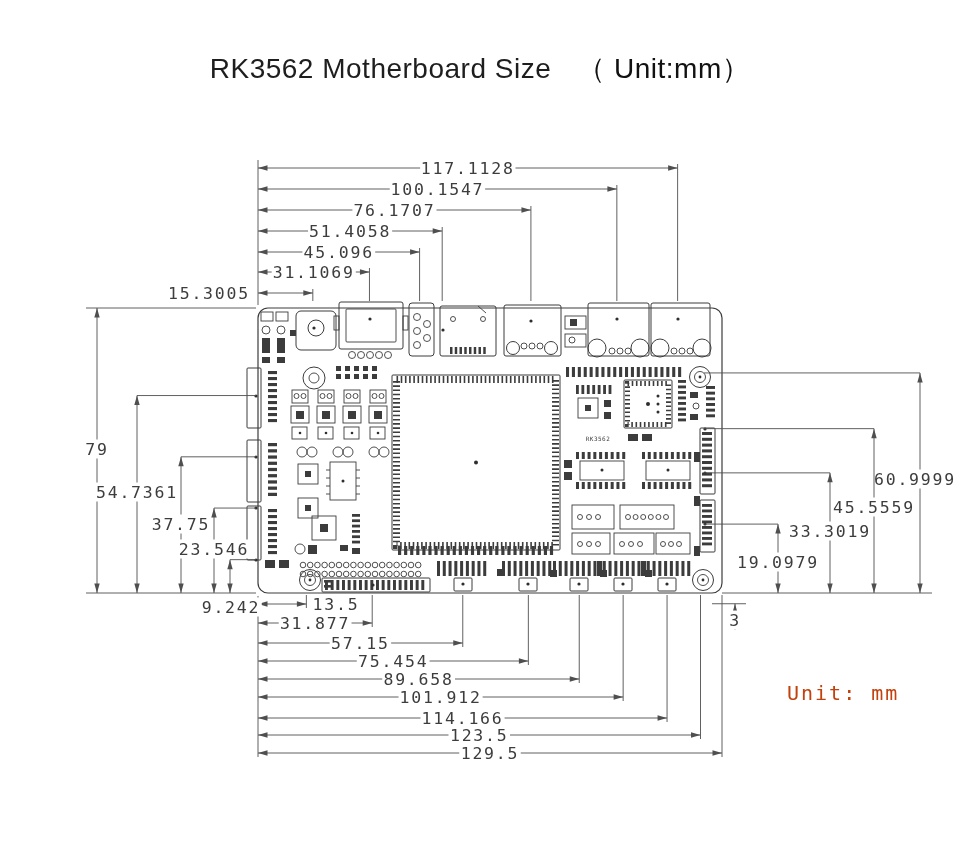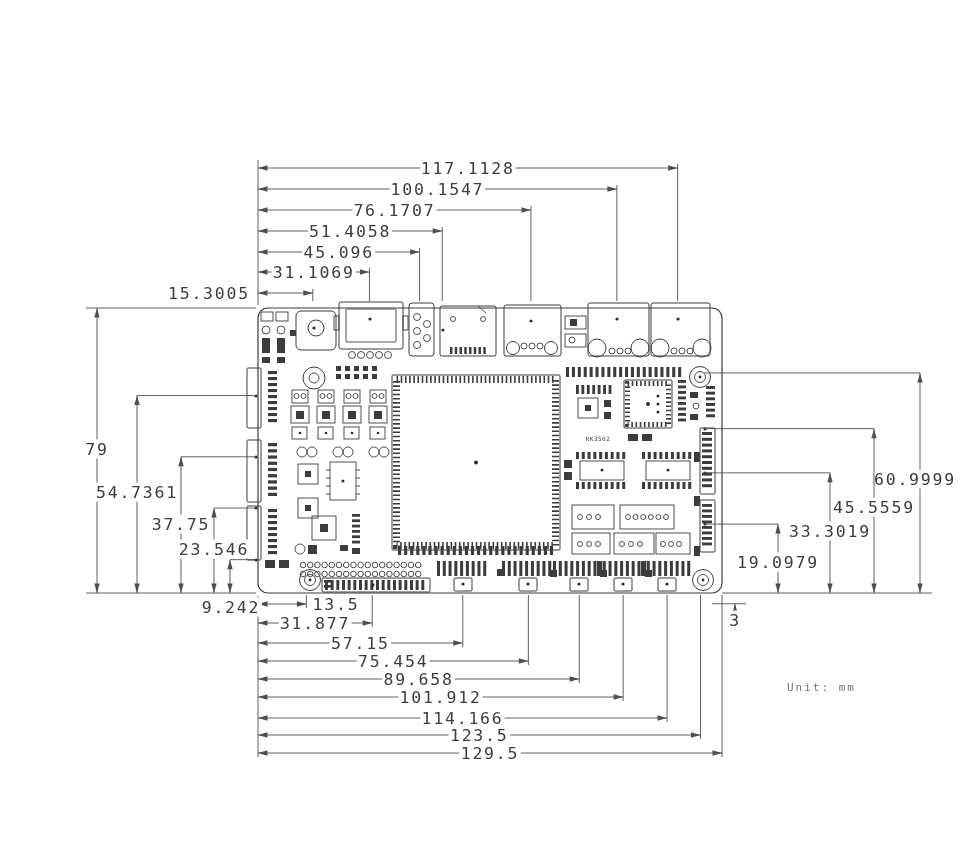--- a/index.html
+++ b/index.html
@@ -2,27 +2,30 @@
 <html><head>
 <meta charset="utf-8">
 <style>
   html,body{margin:0;padding:0;background:#fff;}
   #page{position:relative;width:960px;height:849px;background:#fff;overflow:hidden;
         font-family:"Liberation Sans",sans-serif;}
   #title-row{position:absolute;top:50px;left:0;width:100%;text-align:center;
         font-size:28px;font-weight:500;color:#1e1e1e;letter-spacing:.5px;white-space:nowrap;}
   #title-row .unit{margin-left:26px;font-weight:400;color:#111;}
   #unit-note{position:absolute;left:787px;top:681px;font-family:"DejaVu Sans Mono",monospace;
-        font-size:11px;color:#737373;letter-spacing:2px;}
+        font-size:20px;color:#c2410c;letter-spacing:2px;}
   svg text{font-family:"DejaVu Sans Mono",monospace;}
 </style>
 </head>
 <body>
 
 <div id="page">
+  <div id="title-row">
+    <span>RK3562 Motherboard Size</span><span class="unit">（ Unit:mm）</span>
+  </div>
   <svg id="diagram" width="960" height="849" viewBox="0 0 960 849">
       <g>
         <rect x="258" y="308" width="464" height="285" rx="10" fill="#fff" stroke="#3c3c3c" stroke-width="1.2"></rect>
         <rect x="261" y="312" width="12" height="9" rx="0" fill="none" stroke="#3c3c3c" stroke-width="0.9"></rect>
         <rect x="276" y="312" width="12" height="9" rx="0" fill="none" stroke="#3c3c3c" stroke-width="0.9"></rect>
         <circle cx="266" cy="330" r="4" fill="none" stroke="#3c3c3c" stroke-width="0.9"></circle>
         <circle cx="281" cy="330" r="4" fill="none" stroke="#3c3c3c" stroke-width="0.9"></circle>
         <rect x="262" y="338" width="8" height="15" fill="#3c3c3c"></rect>
         <rect x="277" y="338" width="8" height="15" fill="#3c3c3c"></rect>
         <rect x="262" y="357" width="8" height="6" fill="#3c3c3c"></rect>

